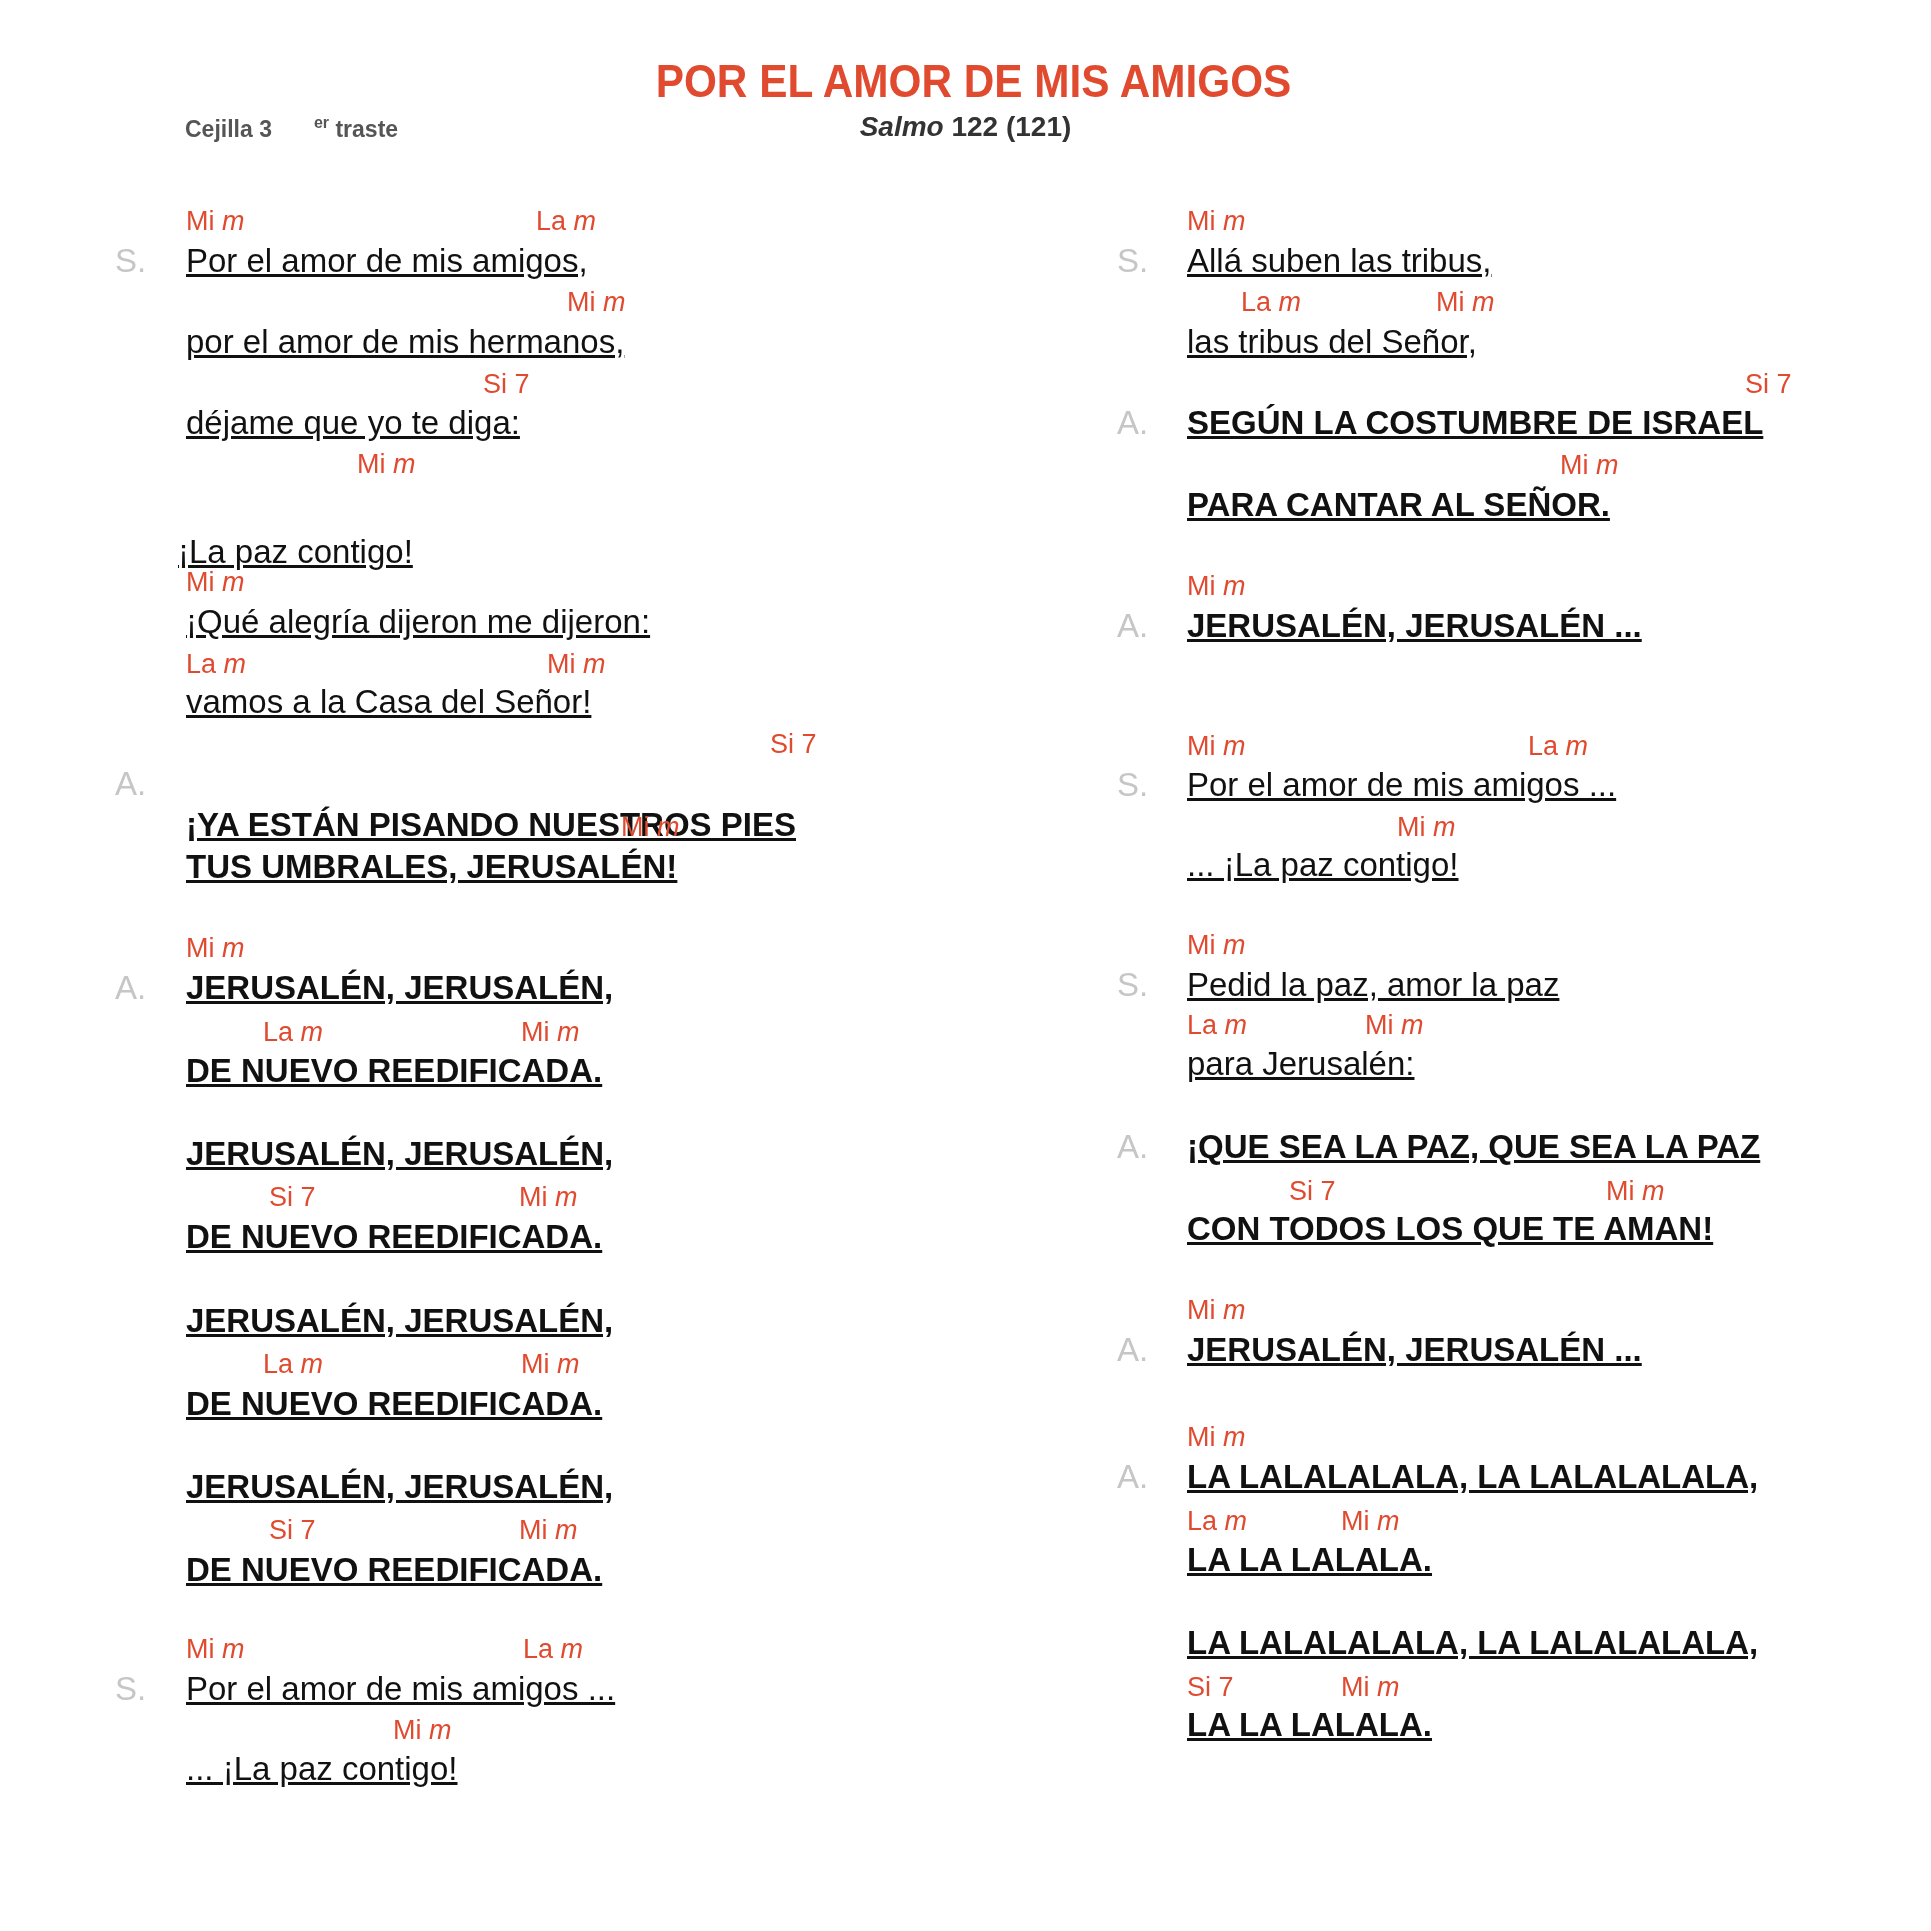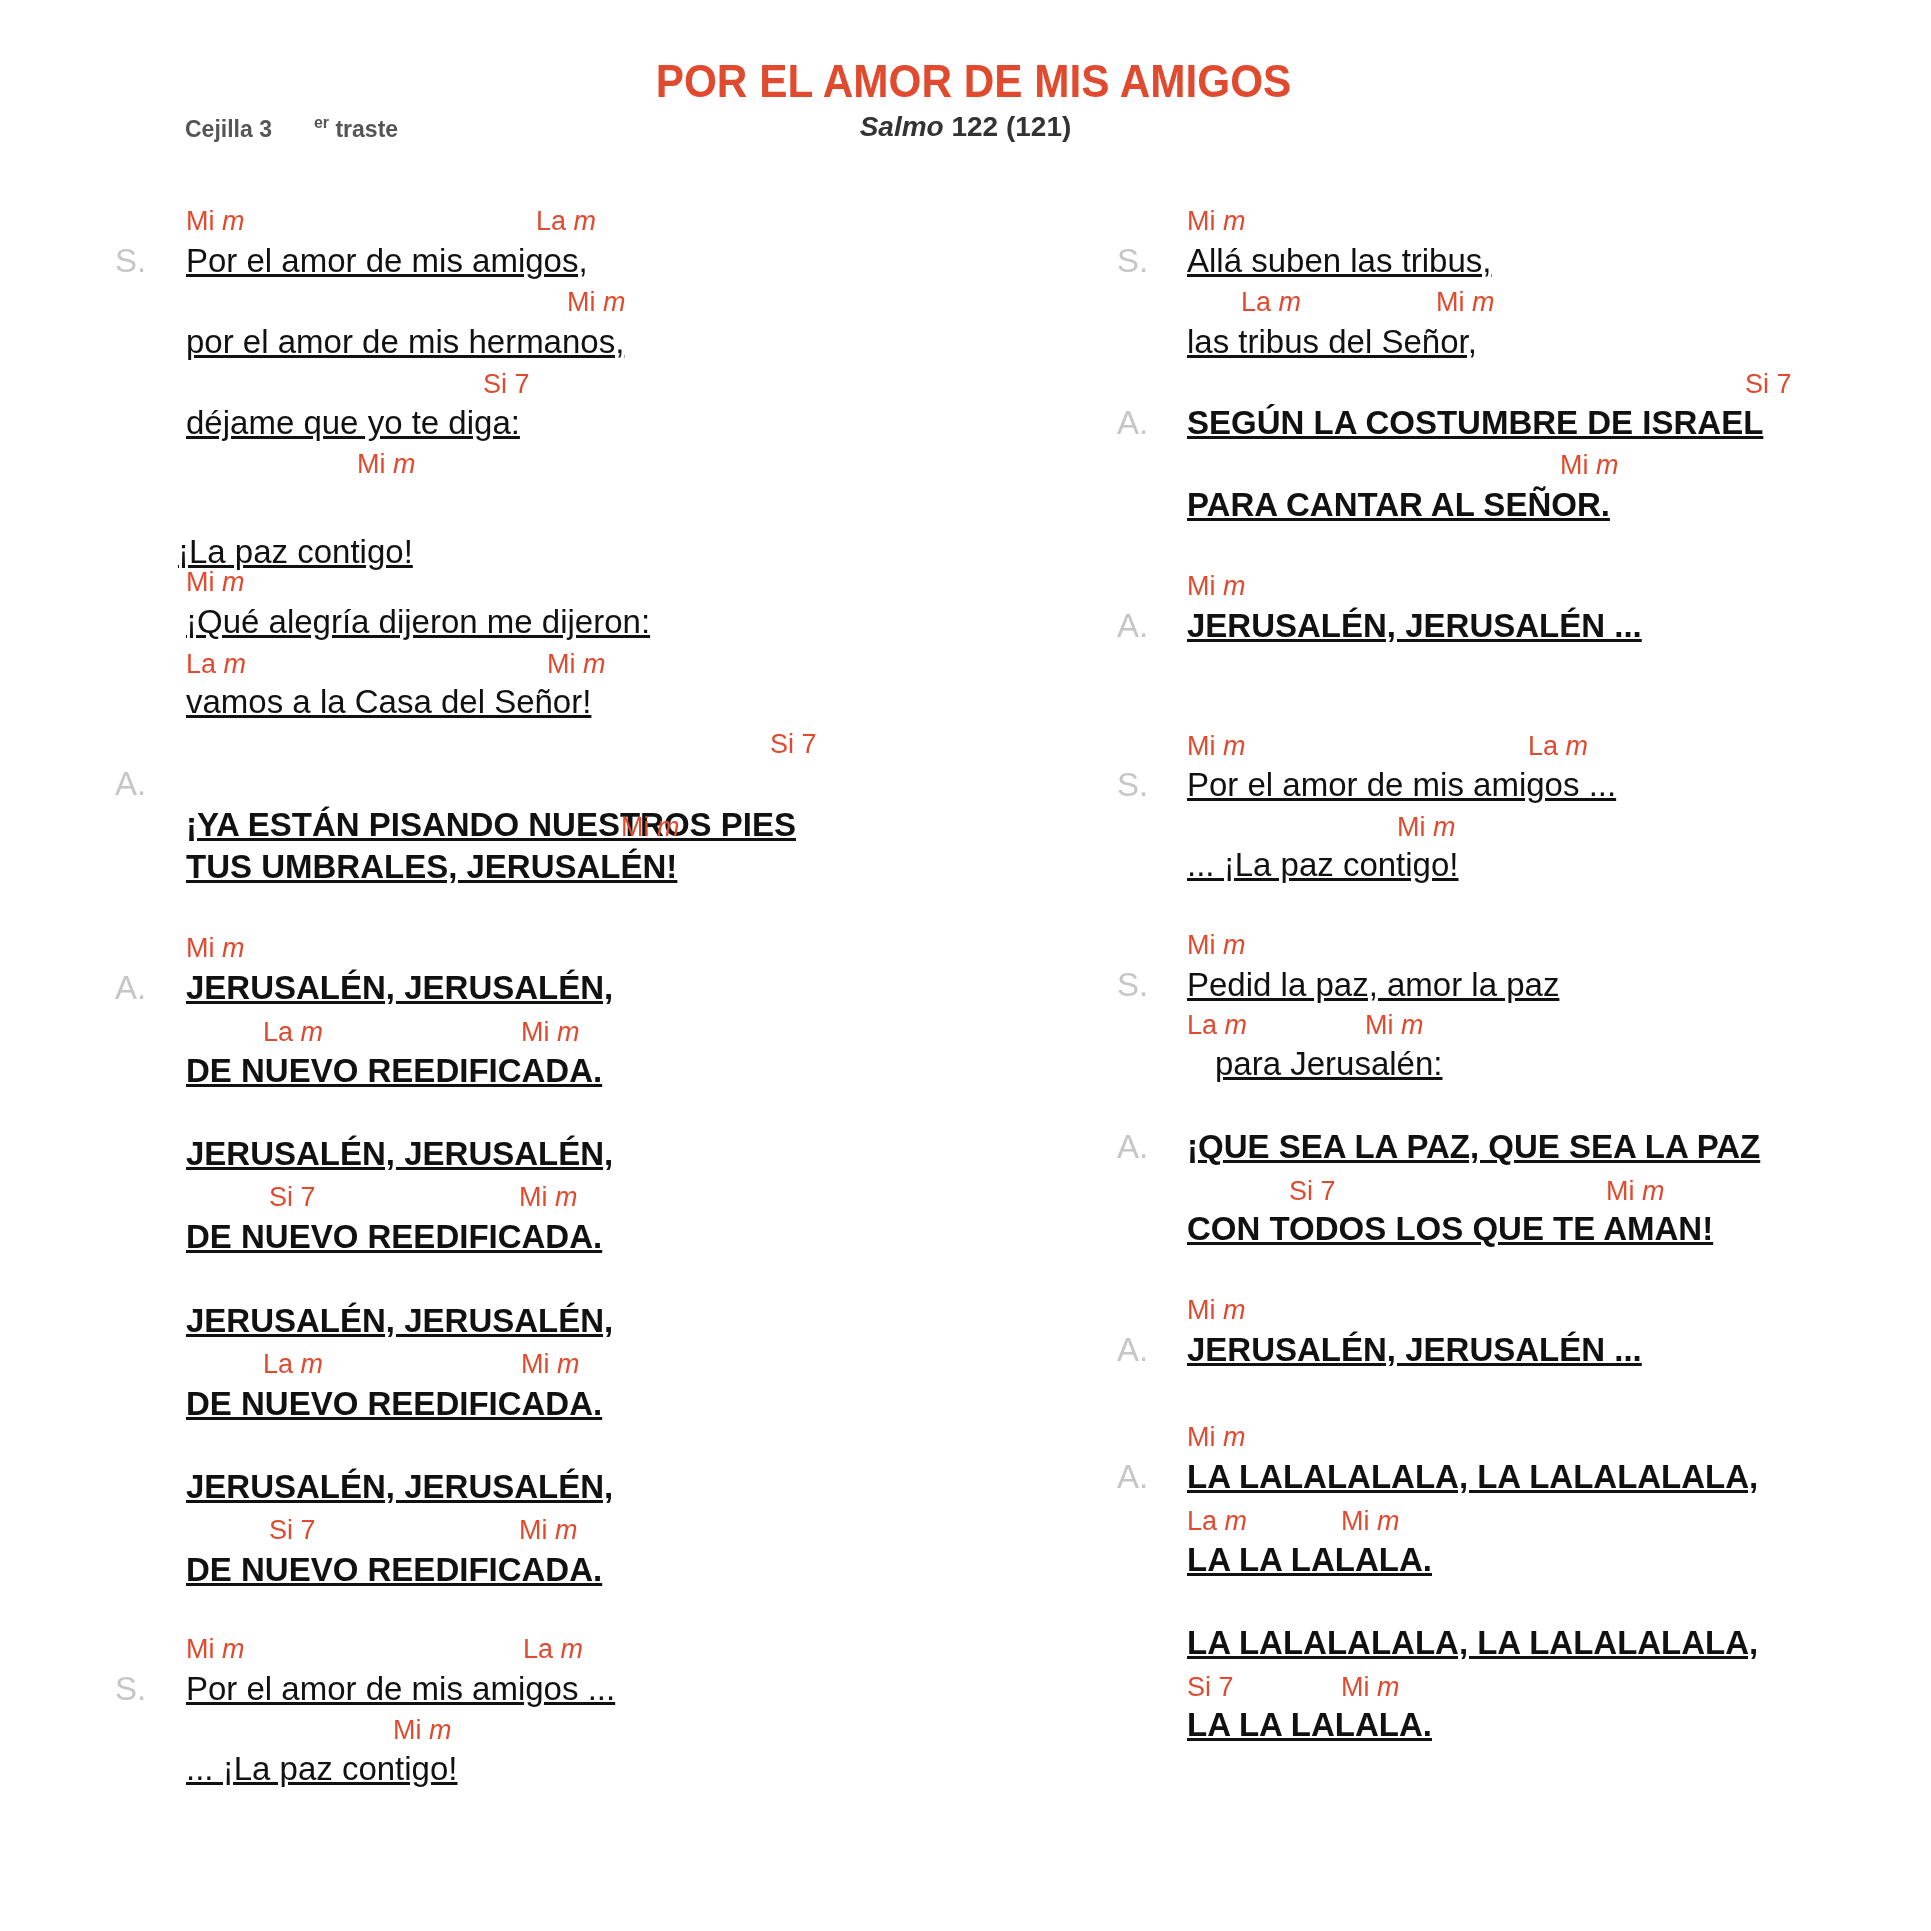--- a/index.html
+++ b/index.html
@@ -86,21 +86,21 @@
     <div class="abs chord" style="left: 1528px; top: 731px;"><span>La </span><i>m</i></div>
     <div class="abs mark" style="left: 1117px; top: 766px;">S.</div>
     <div class="abs lyric" style="left: 1187px; top: 766px;">Por el amor de mis amigos ...</div>
     <div class="abs chord" style="left: 1397px; top: 812px;"><span>Mi </span><i>m</i></div>
     <div class="abs lyric" style="left: 1187px; top: 846px;">... ¡La paz contigo!</div>
     <div class="abs chord" style="left: 1187px; top: 930px;"><span>Mi </span><i>m</i></div>
     <div class="abs mark" style="left: 1117px; top: 966px;">S.</div>
     <div class="abs lyric" style="left: 1187px; top: 966px;">Pedid la paz, amor la paz</div>
     <div class="abs chord" style="left: 1187px; top: 1010px;"><span>La </span><i>m</i></div>
     <div class="abs chord" style="left: 1365px; top: 1010px;"><span>Mi </span><i>m</i></div>
-    <div class="abs lyric" style="left: 1187px; top: 1045px; margin-left: 28px;">para Jerusalén:</div>
+    <div class="abs lyric" style="left: 1187px; top: 1045px;">para Jerusalén:</div>
     <div class="abs mark" style="left: 1117px; top: 1128px;">A.</div>
     <div class="abs lyric bold" style="left: 1187px; top: 1128px;">¡QUE SEA LA PAZ, QUE SEA LA PAZ</div>
     <div class="abs chord" style="left: 1289px; top: 1176px;"><span>Si 7</span><i></i></div>
     <div class="abs chord" style="left: 1606px; top: 1176px;"><span>Mi </span><i>m</i></div>
     <div class="abs lyric bold" style="left: 1187px; top: 1210px;">CON TODOS LOS QUE TE AMAN!</div>
     <div class="abs chord" style="left: 1187px; top: 1295px;"><span>Mi </span><i>m</i></div>
     <div class="abs mark" style="left: 1117px; top: 1331px;">A.</div>
     <div class="abs lyric bold" style="left: 1187px; top: 1331px;">JERUSALÉN, JERUSALÉN ...</div>
     <div class="abs chord" style="left: 1187px; top: 1422px;"><span>Mi </span><i>m</i></div>
     <div class="abs mark" style="left: 1117px; top: 1458px;">A.</div>

